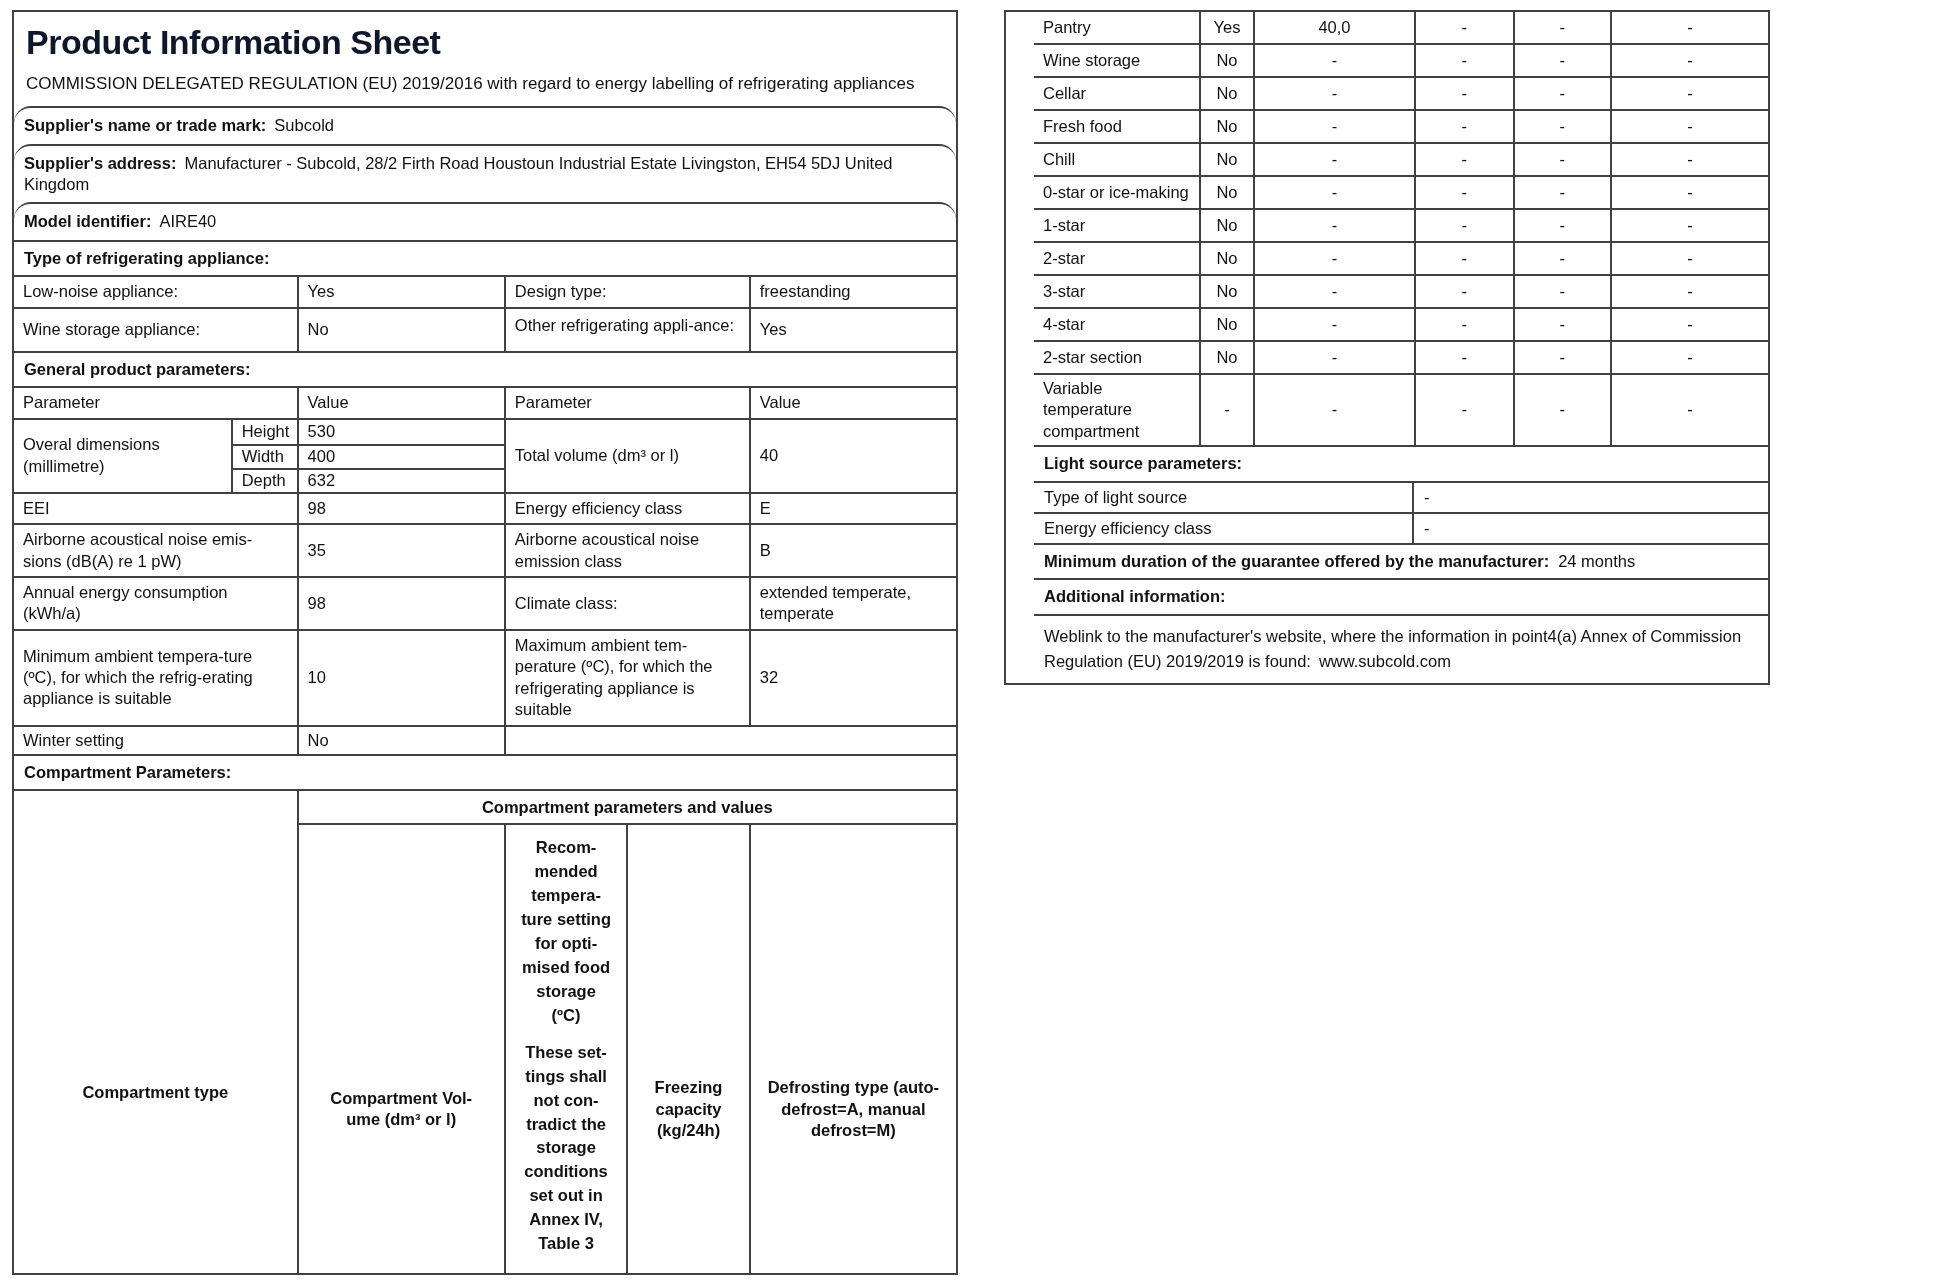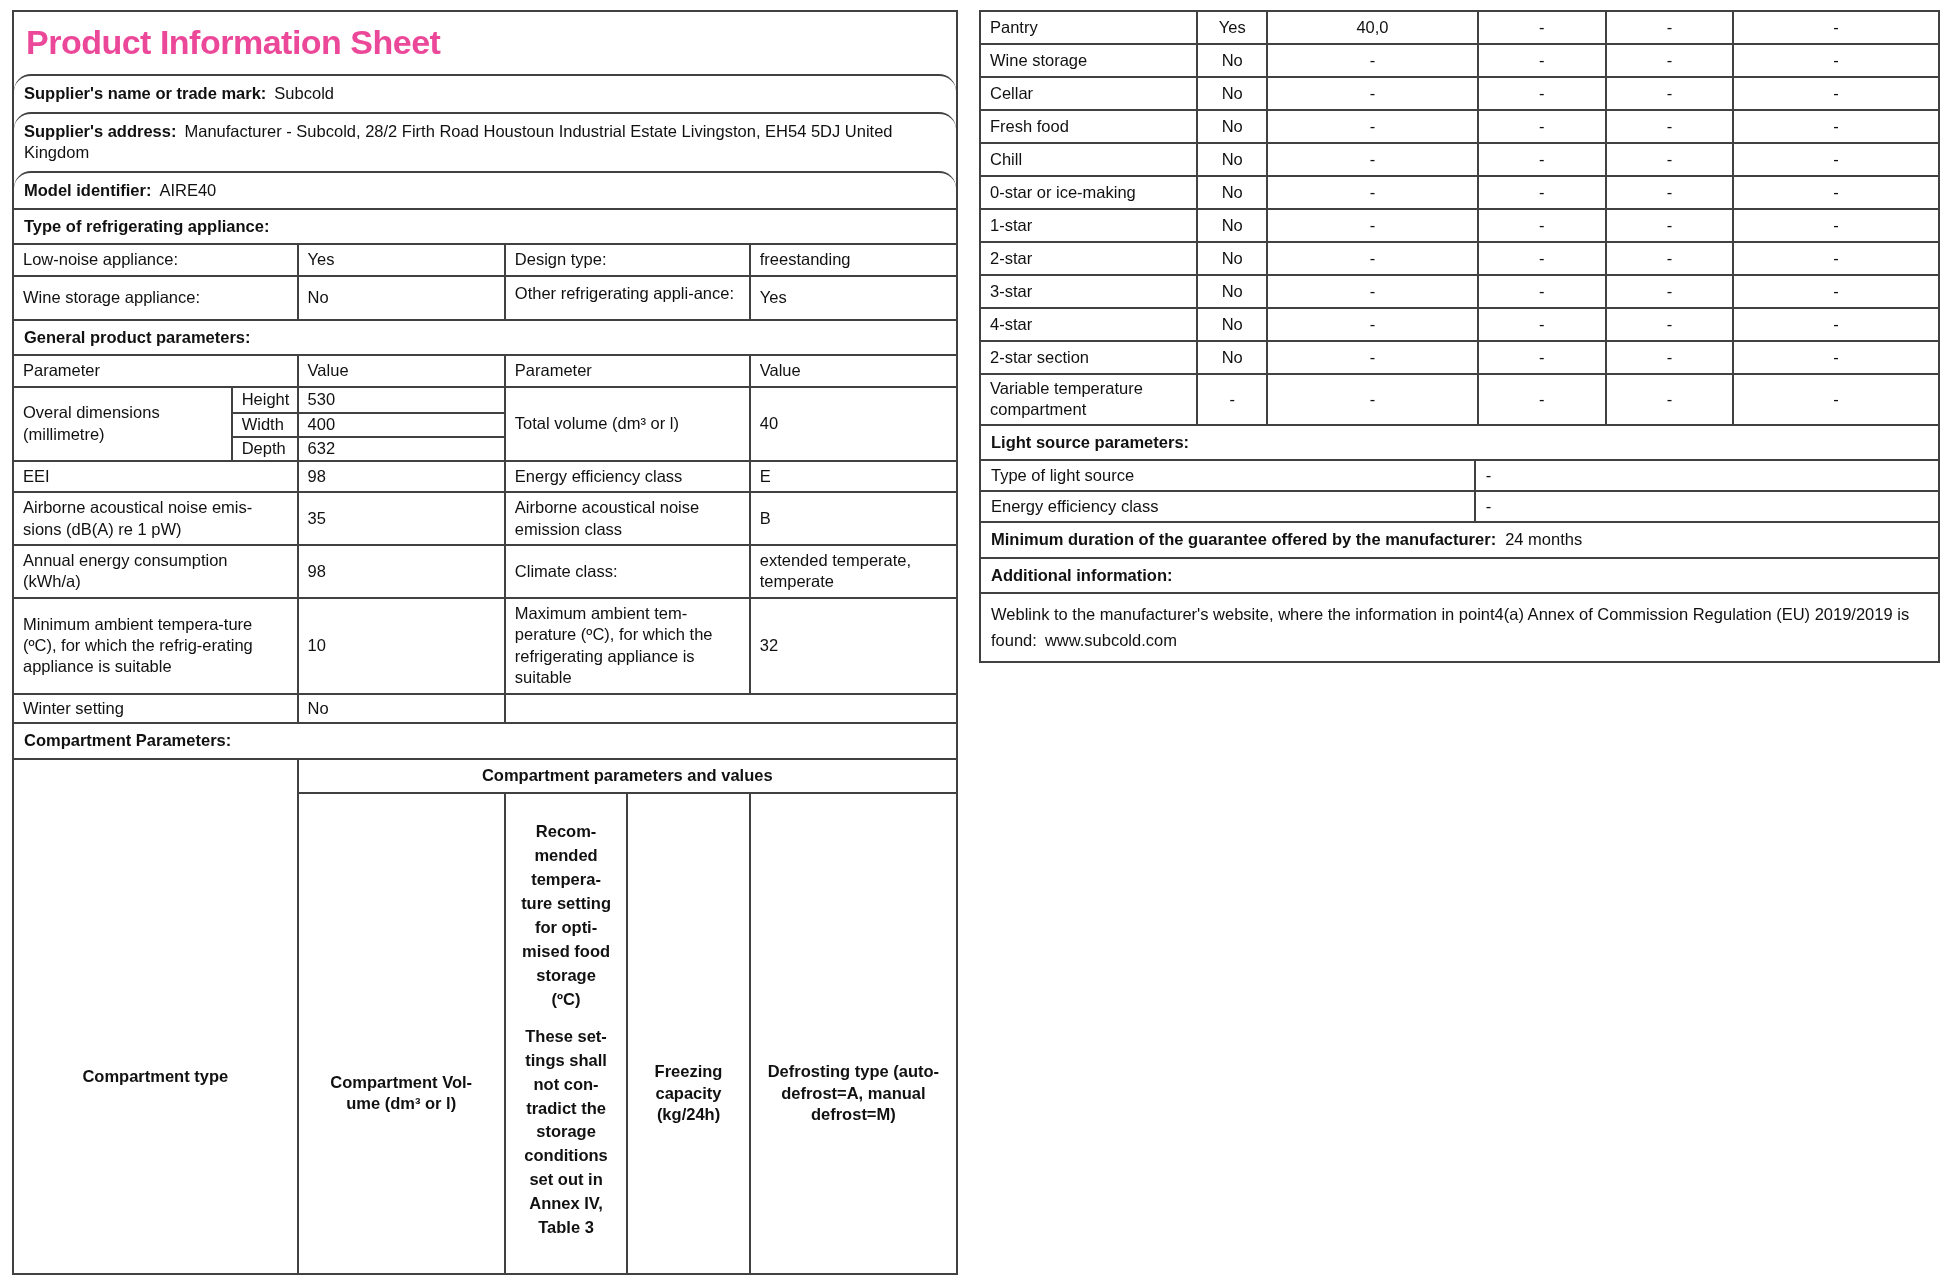--- a/index.html
+++ b/index.html
@@ -5,21 +5,21 @@
   :root{
     --bc:#414141;           
     --txt:#111111;
   }
   *{box-sizing:border-box;margin:0;padding:0;}
   html,body{width:1946px;height:1282px;background:#ffffff;
     font-family:"Liberation Sans","DejaVu Sans",sans-serif;
     color:var(--txt);font-size:16.5px;line-height:1.3;}
   .panel{position:absolute;border:2px solid var(--bc);background:#fff;}
   .panel.left{left:12px;top:10px;width:946px;height:1265px;display:flex;flex-direction:column;}
-  .panel.right{left:979px;top:10px;width:961px;}
+  .panel.right{left:1004px;top:10px;width:766px;padding-left:28px;}
 
   
   .lrow + .lrow{border-top:2px solid var(--bc);}
   .titleblock{padding:8px 12px 10px;}
   .doc-title{font-size:34px;font-weight:bold;letter-spacing:-0.5px;}
   .doc-sub{margin-top:9px;font-size:17px;line-height:1.35;}
   .kv{display:block;padding:7px 10px;min-height:35px;border-radius:17px;}
   .kv.address{min-height:51px;}
   .kv b{font-weight:bold;}
   .kv .v{margin-left:8px;}
@@ -80,21 +80,22 @@
   .guar .v{margin-left:9px;}
   .web{line-height:1.55;padding:8px 10px;}
   .web .v{margin-left:8px;}
 </style>
 </head>
 <body>
 
 <div class="panel left">
 
   <div class="lrow titleblock">
-    <div class="doc-title" style="color:#ec4899;">Product Information Sheet</div>
+    <div class="doc-title" style="color:#0f172a;">Product Information Sheet</div>
+    <div class="doc-sub">COMMISSION DELEGATED REGULATION (EU) 2019/2016 with regard to energy labelling of refrigerating appliances</div>
   </div>
 
   <div class="lrow kv">
     <b>Supplier's name or trade mark:</b><span class="v">Subcold</span>
   </div>
 
   <div class="lrow kv address">
     <b>Supplier's address:</b><span class="v">Manufacturer - Subcold, 28/2 Firth Road Houstoun Industrial Estate Livingston, EH54 5DJ United Kingdom</span>
   </div>
 

